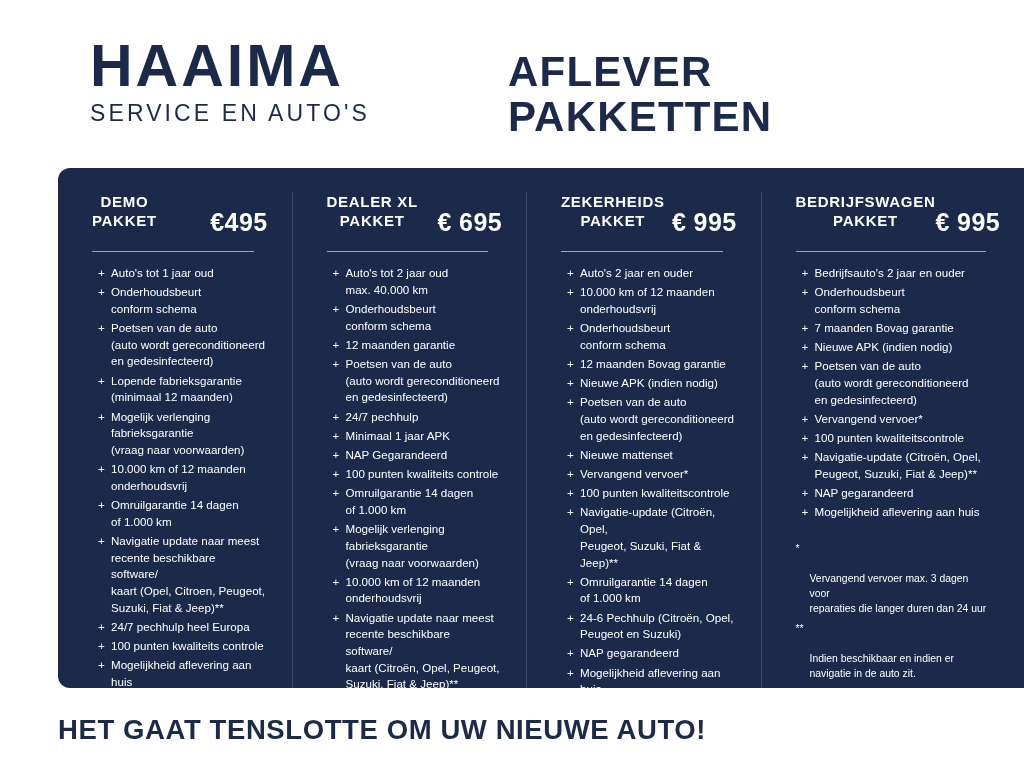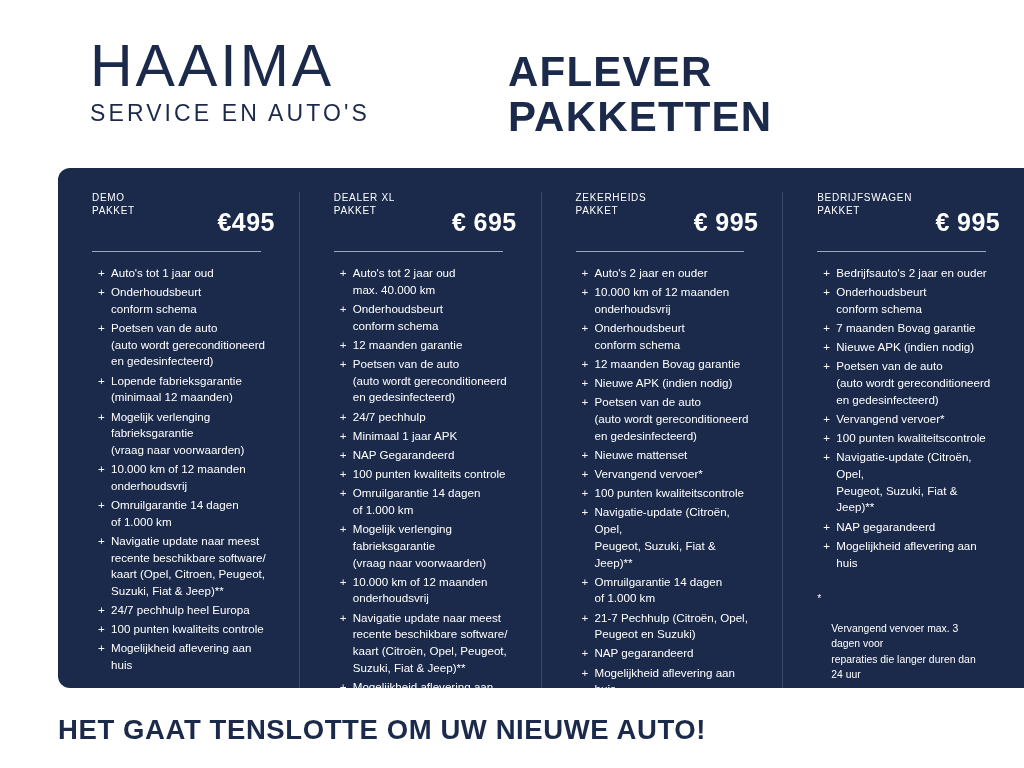--- a/index.html
+++ b/index.html
@@ -30,21 +30,21 @@
     box-sizing: border-box;
   }
   .brand {
     display: flex;
     flex-direction: column;
     align-items: flex-start;
     width: 350px;
   }
   .brand-name {
     font-size: 59px;
-    font-weight: normal;
+    font-weight: bold;
     letter-spacing: 3px;
     line-height: 0.95;
     color: #1b2a4a;
   }
   .brand-sub {
     font-size: 23px;
     letter-spacing: 3.1px;
     color: #1b2a4a;
     margin-top: 6px;
     white-space: nowrap;
@@ -84,26 +84,27 @@
     border-left: 1px solid #3a4a68;
   }
   .col-head {
     display: flex;
     align-items: flex-start;
     justify-content: space-between;
     padding-right: 4px;
   }
   .col-title {
     color: #ffffff;
-    font-size: 10px;
-    font-weight: normal;
+    font-size: 15px;
+    font-weight: bold;
     letter-spacing: 0.7px;
     line-height: 1.28;
     text-transform: uppercase;
     white-space: pre-line;
+    text-align: center;
   }
   .col-price {
     color: #ffffff;
     font-size: 25px;
     font-weight: bold;
     letter-spacing: 0.4px;
     white-space: nowrap;
     padding-top: 16px;
   }
   .rule {
@@ -271,21 +272,21 @@
         <li>Poetsen van de auto
 (auto wordt gereconditioneerd
 en gedesinfecteerd)</li>
         <li>Nieuwe mattenset</li>
         <li>Vervangend vervoer*</li>
         <li>100 punten kwaliteitscontrole</li>
         <li>Navigatie-update (Citroën, Opel,
 Peugeot, Suzuki, Fiat &amp; Jeep)**</li>
         <li>Omruilgarantie 14 dagen
 of 1.000 km</li>
-        <li>21-7 Pechhulp (Citroën, Opel,
+        <li>24-6 Pechhulp (Citroën, Opel,
 Peugeot en Suzuki)</li>
         <li>NAP gegarandeerd</li>
         <li>Mogelijkheid aflevering aan huis</li>
       </ul>
     </div>
 
     <div class="col">
       <div class="col-head">
         <div class="col-title">BEDRIJFSWAGEN
 PAKKET</div>

